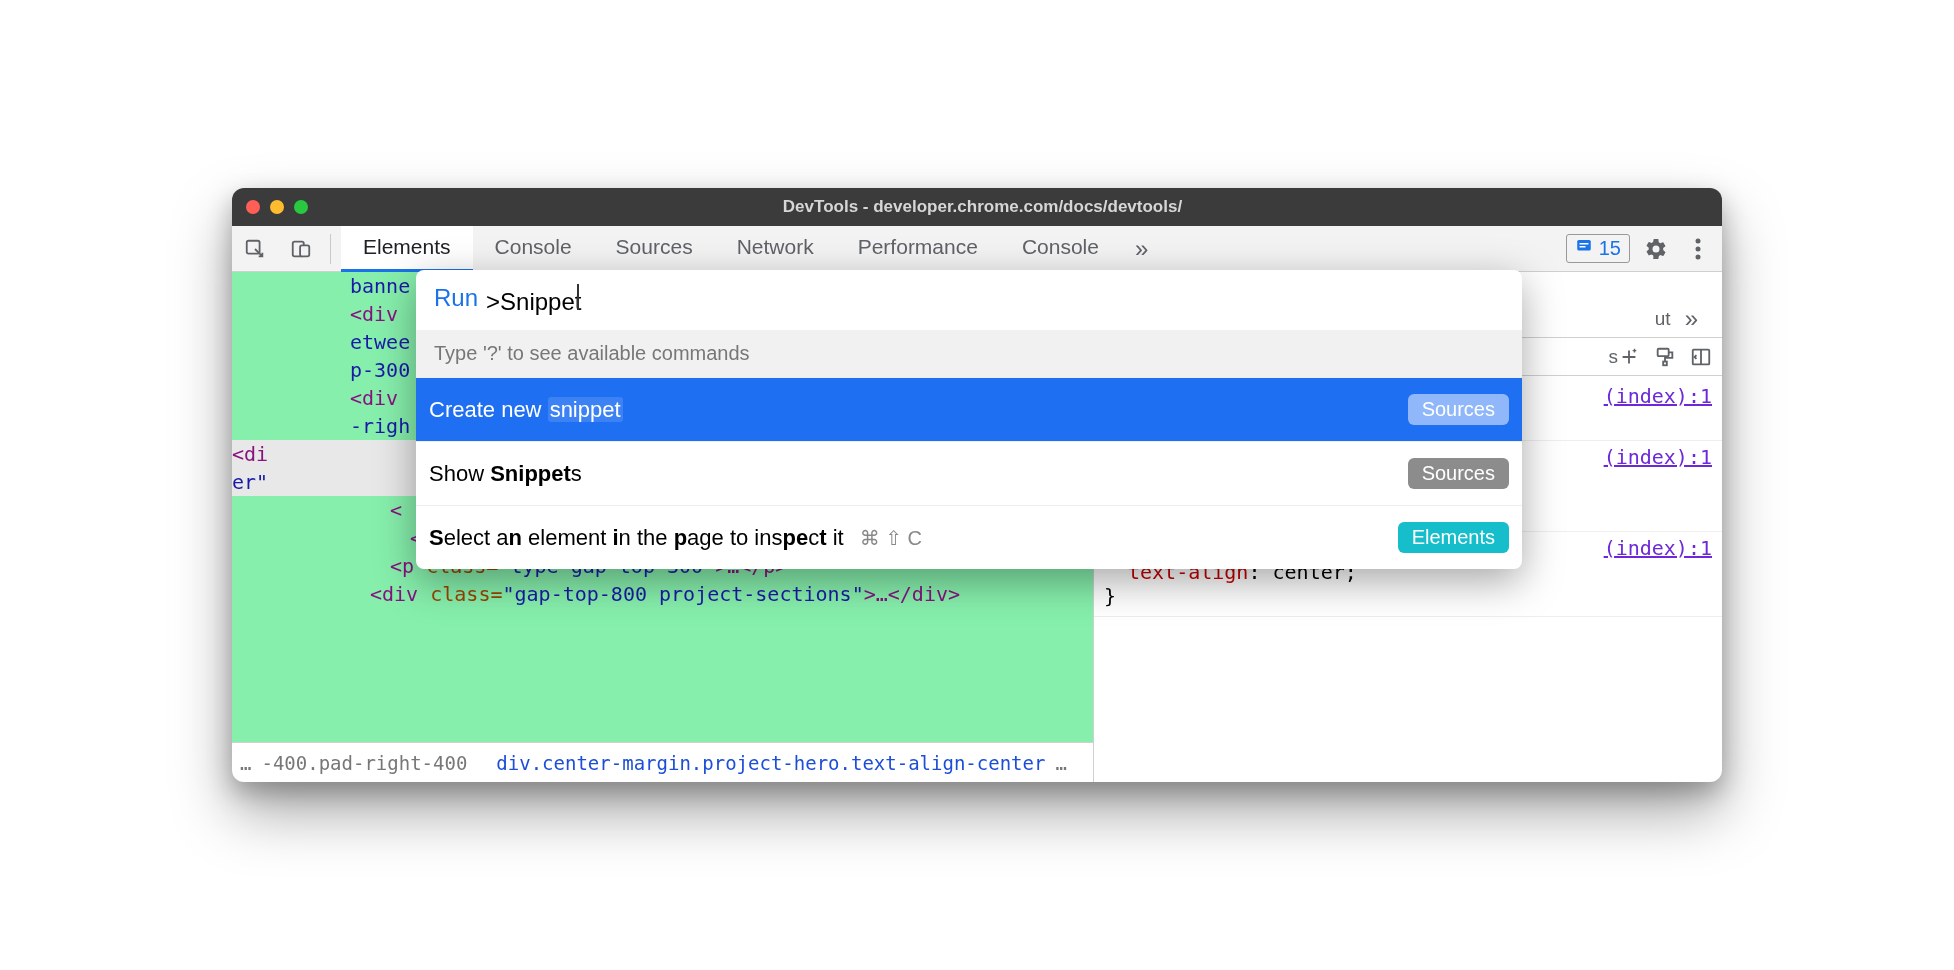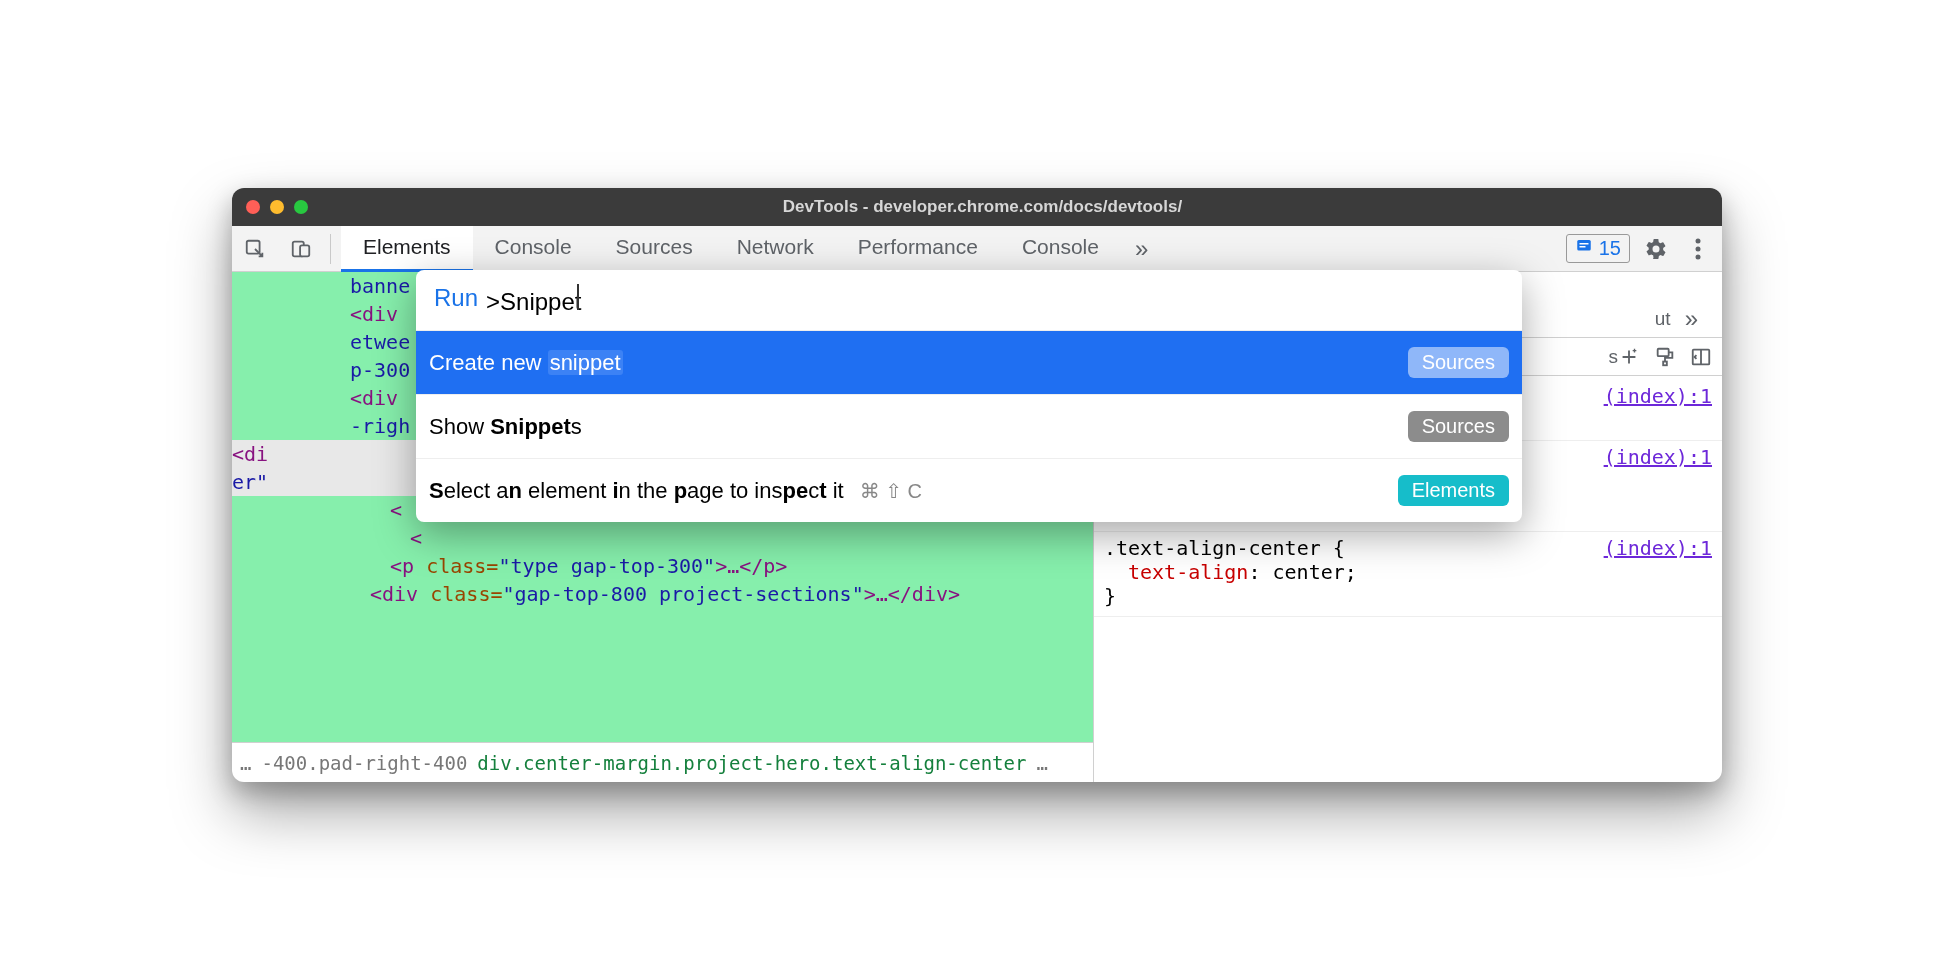--- a/index.html
+++ b/index.html
@@ -115,21 +115,21 @@
 .red { color: #c80000; }
 .sel-row { background: #e8e8e8; }
 
 .breadcrumb {
   height: 40px; border-top: 1px solid #d0d0d0;
   display: flex; align-items: center;
   font-family: Menlo, Consolas, monospace;
   font-size: 19px; color: #777;
   padding: 0 8px; gap: 10px;
 }
-.breadcrumb .sel { color: #15803d; }
+.breadcrumb .sel { color: #1d4ed8; margin-left: 19px; }
 
 .styles-header {
   height: 38px; border-bottom: 1px solid #d0d0d0;
   display: flex; align-items: center;
   font-size: 19px; color: #5f6368;
   padding: 0 10px;
 }
 .styles-header .flex-spacer { flex: 1; }
 .styles-body {
   flex: 1; overflow: hidden;
@@ -350,20 +350,21 @@
         </div>
       </div>
     </div>
   </div>
 
   <div class="cmd-panel">
     <div class="cmd-input-row">
       <span class="cmd-run">Run</span>
       <span><span>&gt;</span><span>Snippet</span><span class="cmd-cursor"></span></span>
     </div>
+    <div class="cmd-hint">Type '?' to see available commands</div>
 
     <div class="cmd-item highlight">
       <div class="label">
         <span>Create new </span><span class="hl">snippet</span>
       </div>
       <span class="cmd-tag gray hint-on-white">Sources</span>
     </div>
 
     <div class="cmd-item">
       <div class="label">

